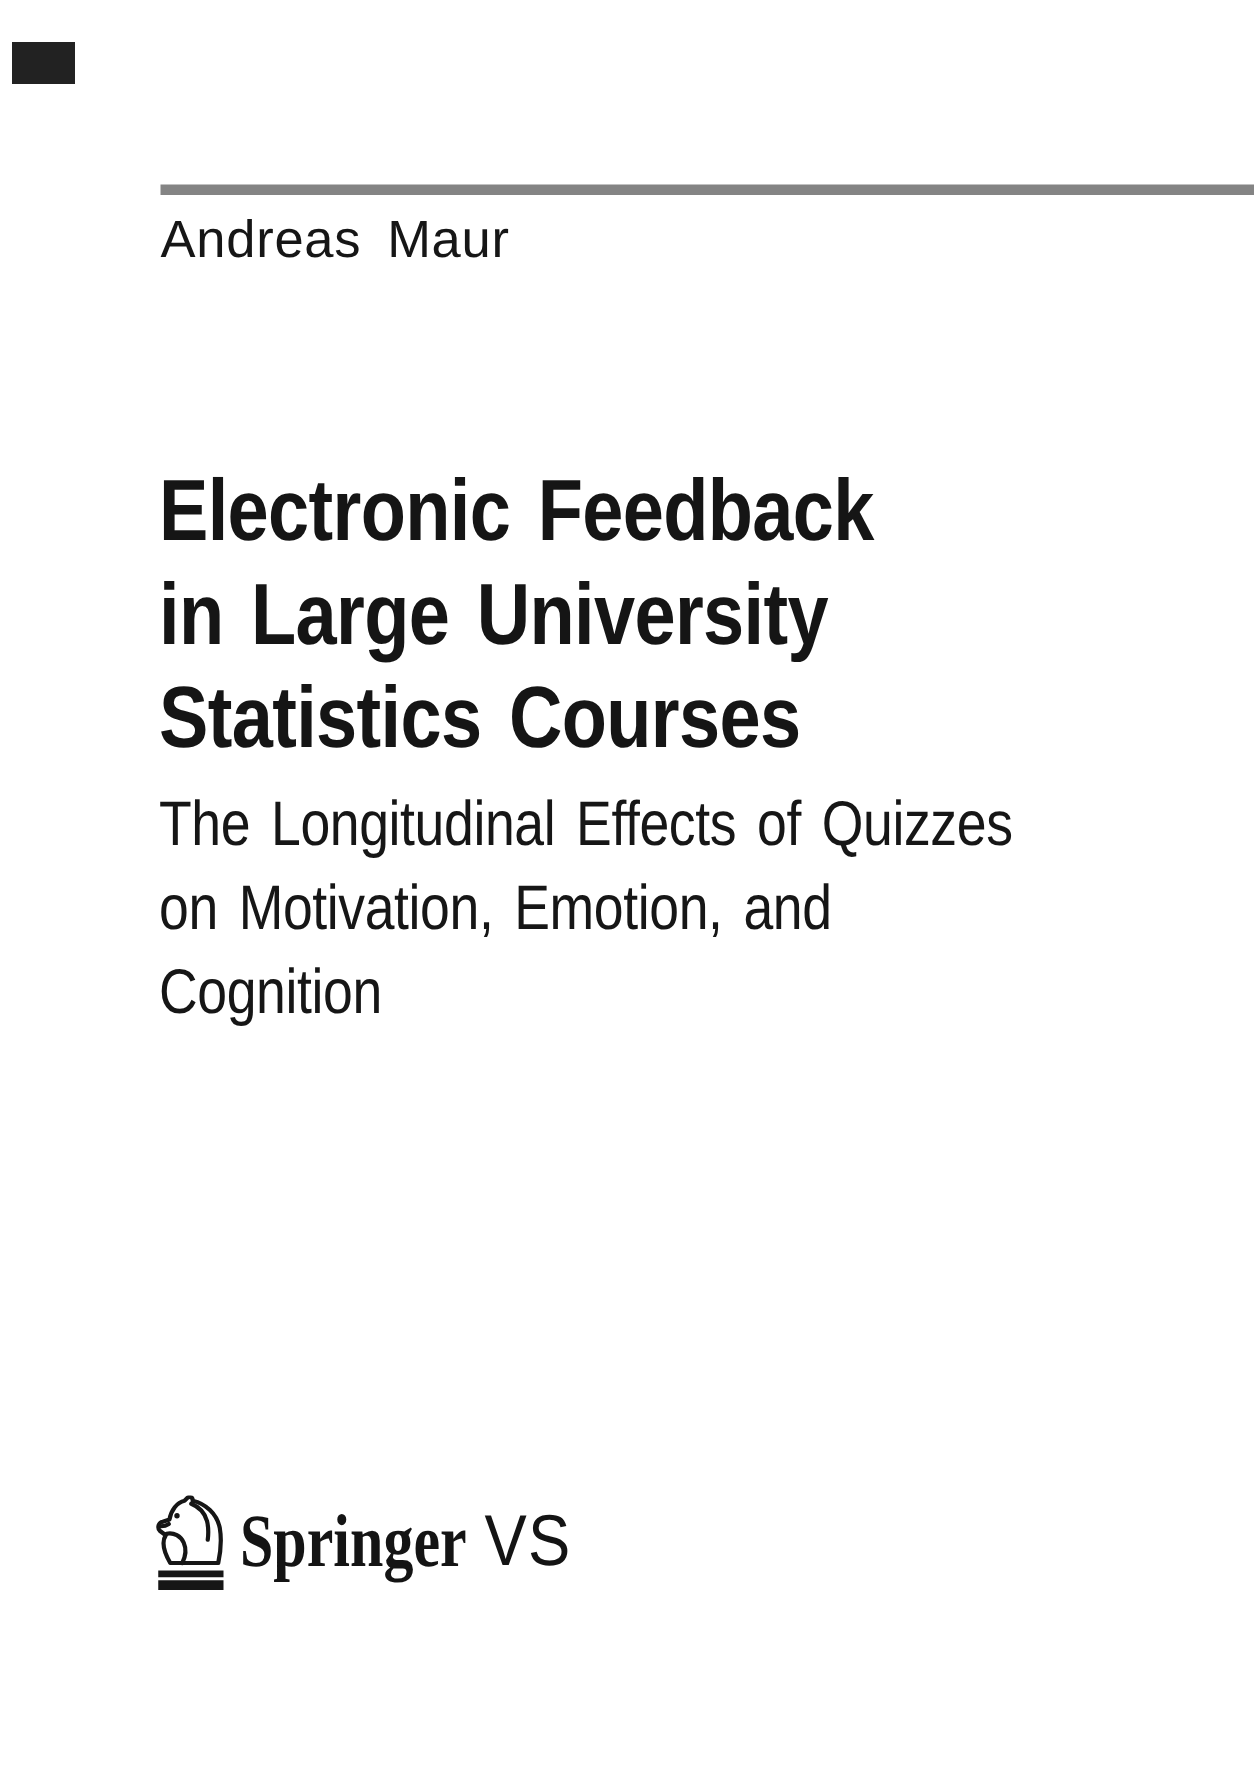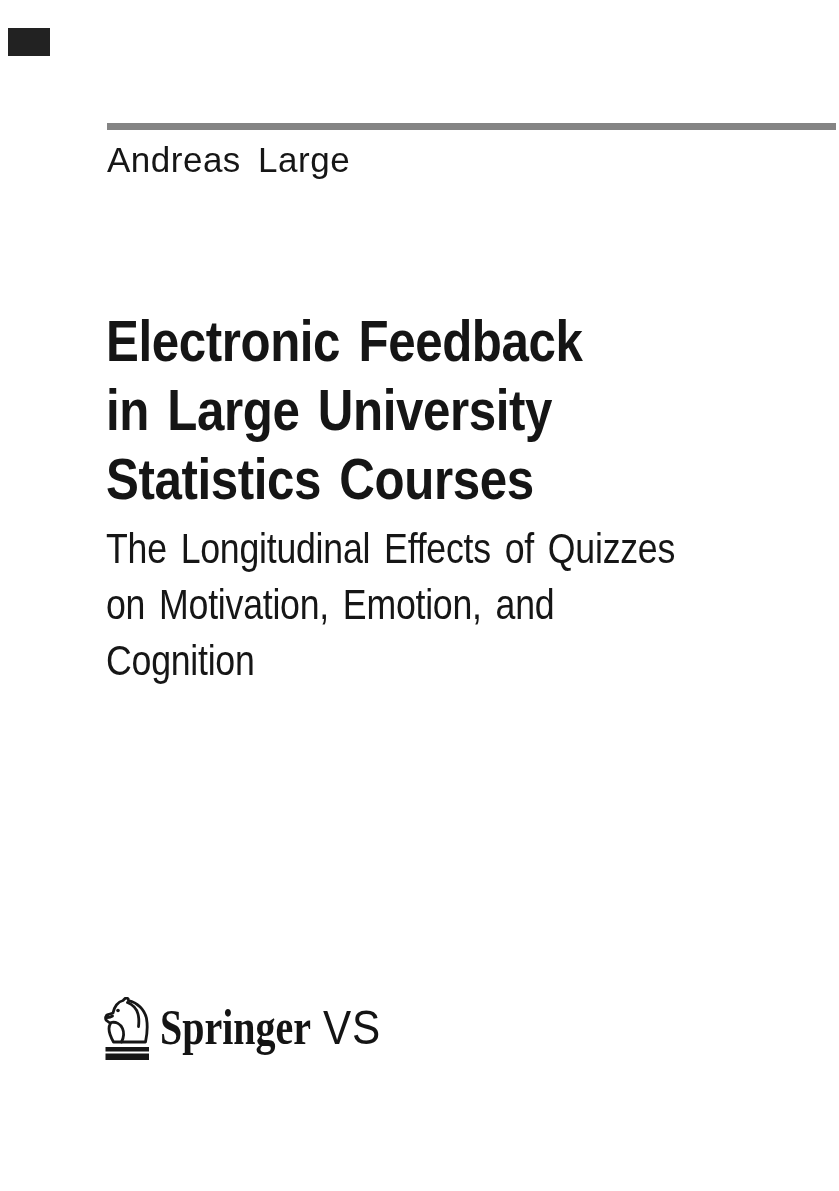--- a/index.html
+++ b/index.html
@@ -89,21 +89,21 @@
 </style>
 </head>
 <body>
 
 <div class="cover">
 
   <div class="corner-square" style="background:#222222"></div>
 
   <div class="top-rule" style="background:#848484"></div>
 
-  <div class="author">Andreas Large</div>
+  <div class="author">Andreas Maur</div>
 
   <h1 class="title">
     <span>Electronic Feedback</span>
     <span>in Large University</span>
     <span>Statistics Courses</span>
   </h1>
 
   <h2 class="subtitle">
     <span>The Longitudinal Effects of Quizzes</span>
     <span>on Motivation, Emotion, and</span>

